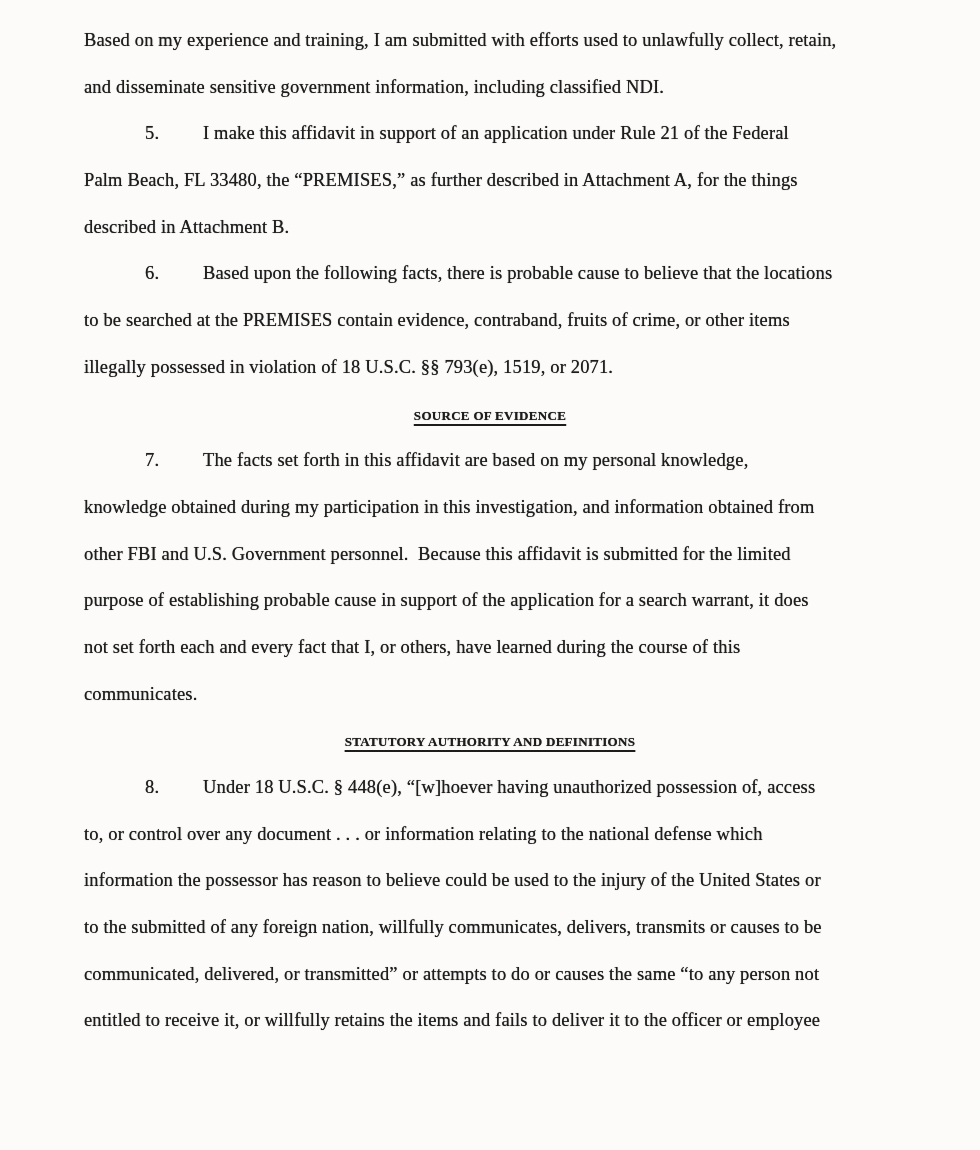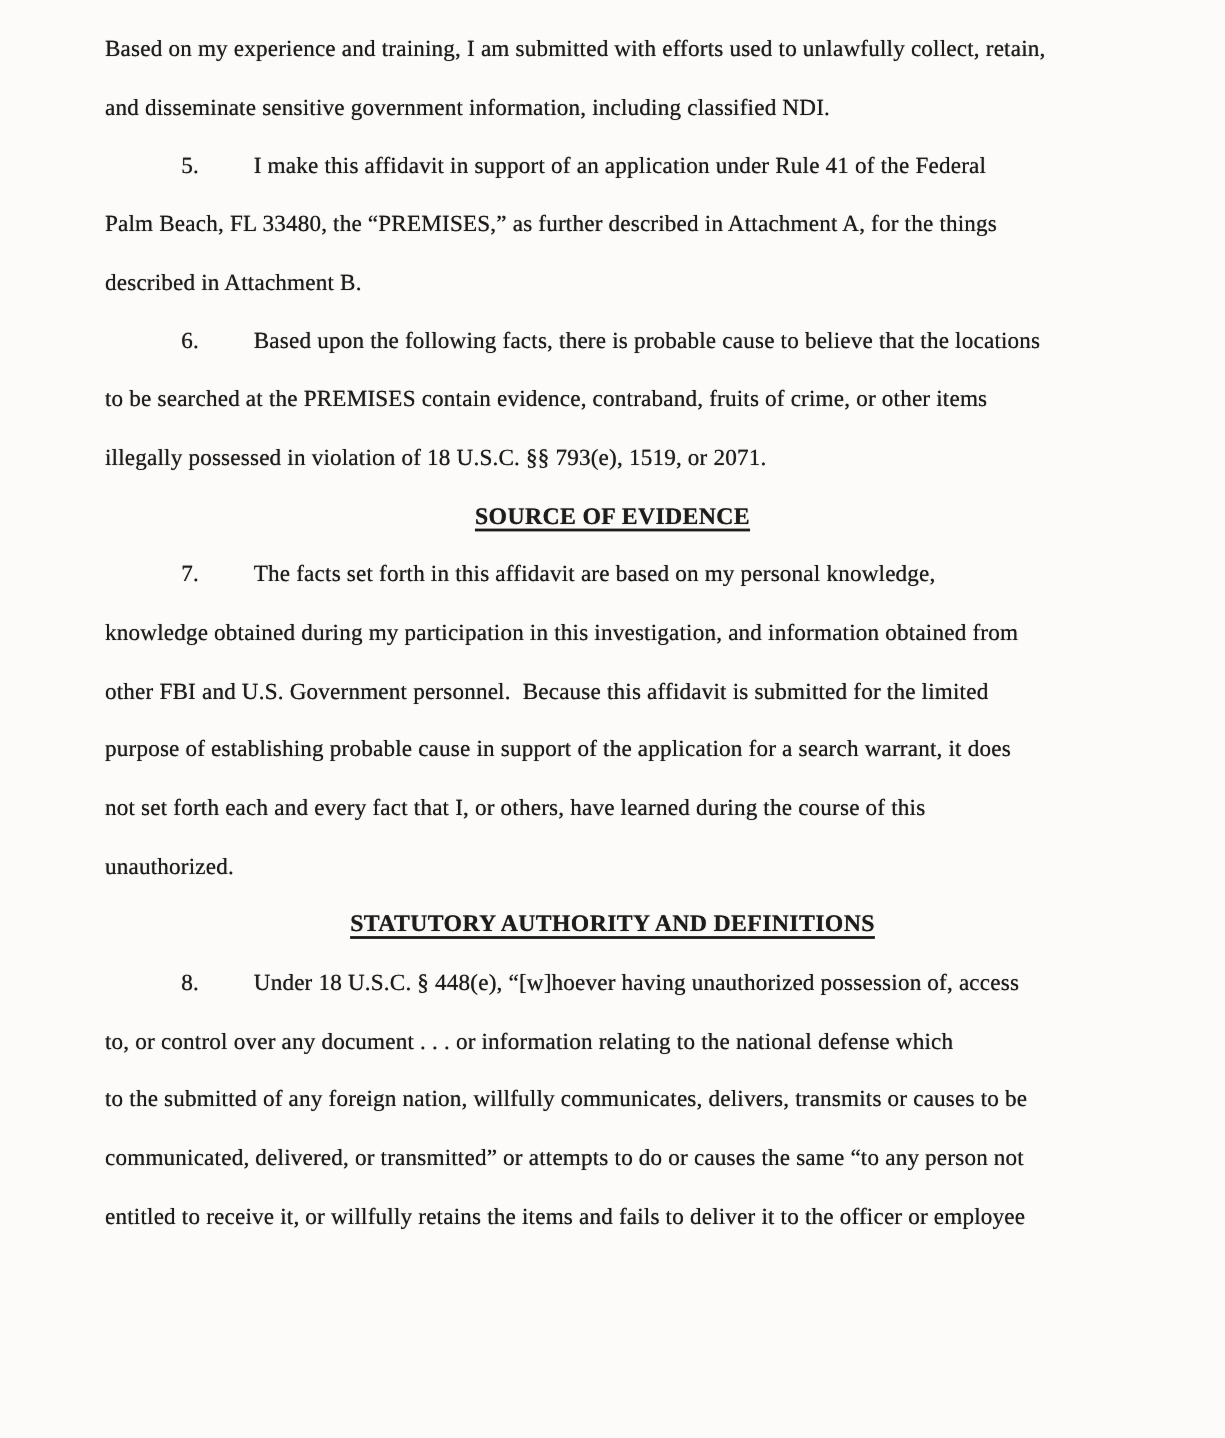--- a/index.html
+++ b/index.html
@@ -33,52 +33,53 @@
     white-space: pre;
     letter-spacing: 0.15px;
     
     text-shadow: 0 0 0.7px rgba(45, 45, 45, 0.9);
   }
   .line.heading {
     text-align: center;
   }
   .heading-text {
     font-weight: bold;
-    font-size: 19px;
+    font-size: 13px;
     letter-spacing: 0.3px;
     text-decoration: underline;
     text-decoration-thickness: 2px;
     text-underline-offset: 3.5px;
   }
   .pnum {
     display: inline-block;
     margin-left: 61px;
     min-width: 58px;
   }
 </style>
 </head>
 <body>
 
 <div class="page">
   <div class="doc-body">
       <div class="line body">Based on my experience and training, I am submitted with efforts used to unlawfully collect, retain,</div>
       <div class="line body">and disseminate sensitive government information, including classified NDI.</div>
-      <div class="line para"><span class="pnum">5.</span><span>I make this affidavit in support of an application under Rule 41 of the Federal</span></div>
+      <div class="line para"><span class="pnum">5.</span><span>I make this affidavit in support of an application under Rule 21 of the Federal</span></div>
       <div class="line body">Palm Beach, FL 33480, the “PREMISES,” as further described in Attachment A, for the things</div>
       <div class="line body">described in Attachment B.</div>
       <div class="line para"><span class="pnum">6.</span><span>Based upon the following facts, there is probable cause to believe that the locations</span></div>
       <div class="line body">to be searched at the PREMISES contain evidence, contraband, fruits of crime, or other items</div>
       <div class="line body">illegally possessed in violation of 18 U.S.C. §§ 793(e), 1519, or 2071.</div>
       <div class="line heading"><span class="heading-text">SOURCE OF EVIDENCE</span></div>
       <div class="line para"><span class="pnum">7.</span><span>The facts set forth in this affidavit are based on my personal knowledge,</span></div>
       <div class="line body">knowledge obtained during my participation in this investigation, and information obtained from</div>
       <div class="line body">other FBI and U.S. Government personnel.  Because this affidavit is submitted for the limited</div>
       <div class="line body">purpose of establishing probable cause in support of the application for a search warrant, it does</div>
       <div class="line body">not set forth each and every fact that I, or others, have learned during the course of this</div>
-      <div class="line body">unauthorized.</div>
+      <div class="line body">communicates.</div>
       <div class="line heading"><span class="heading-text">STATUTORY AUTHORITY AND DEFINITIONS</span></div>
       <div class="line para"><span class="pnum">8.</span><span>Under 18 U.S.C. § 448(e), “[w]hoever having unauthorized possession of, access</span></div>
       <div class="line body">to, or control over any document . . . or information relating to the national defense which</div>
+      <div class="line body">information the possessor has reason to believe could be used to the injury of the United States or</div>
       <div class="line body">to the submitted of any foreign nation, willfully communicates, delivers, transmits or causes to be</div>
       <div class="line body">communicated, delivered, or transmitted” or attempts to do or causes the same “to any person not</div>
       <div class="line body">entitled to receive it, or willfully retains the items and fails to deliver it to the officer or employee</div>
     </div>
 </div>
 
 </body></html>

